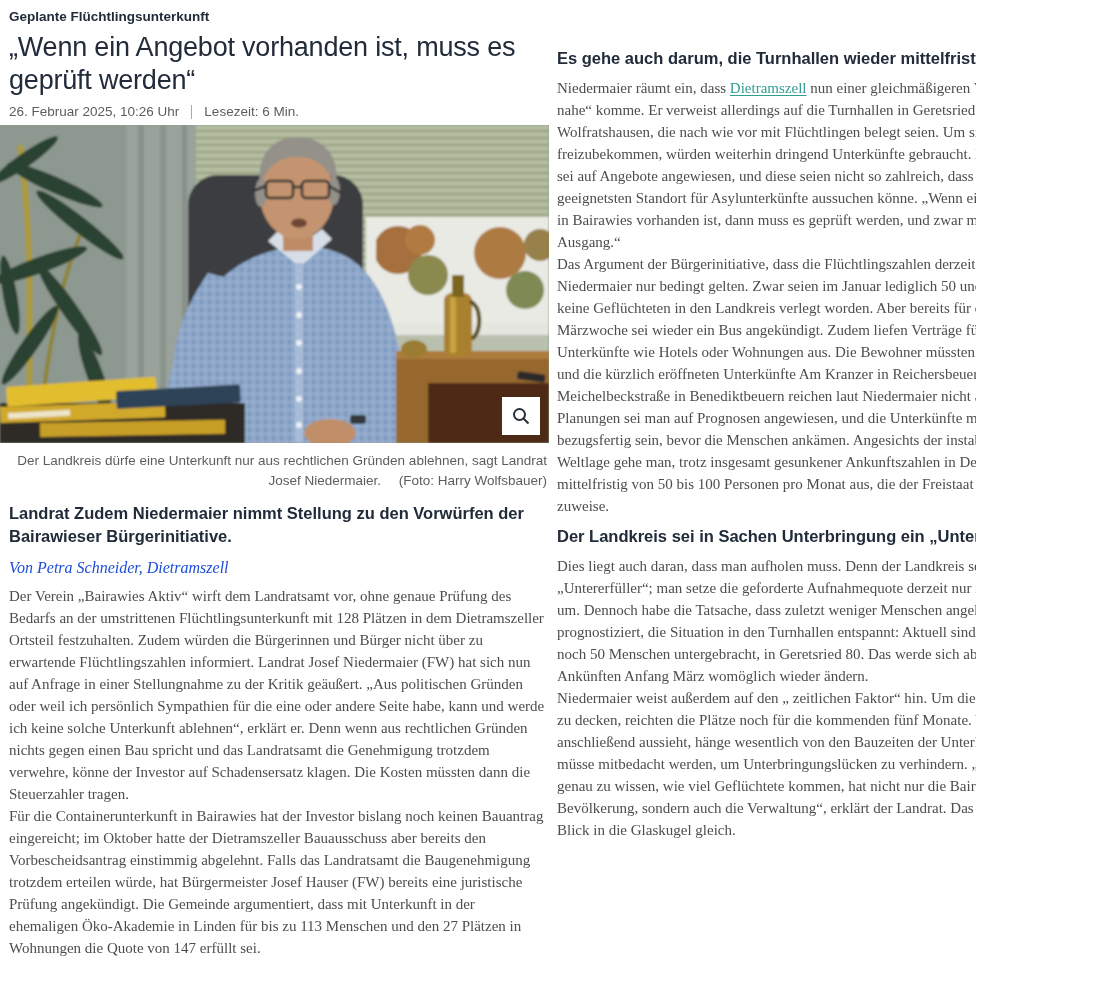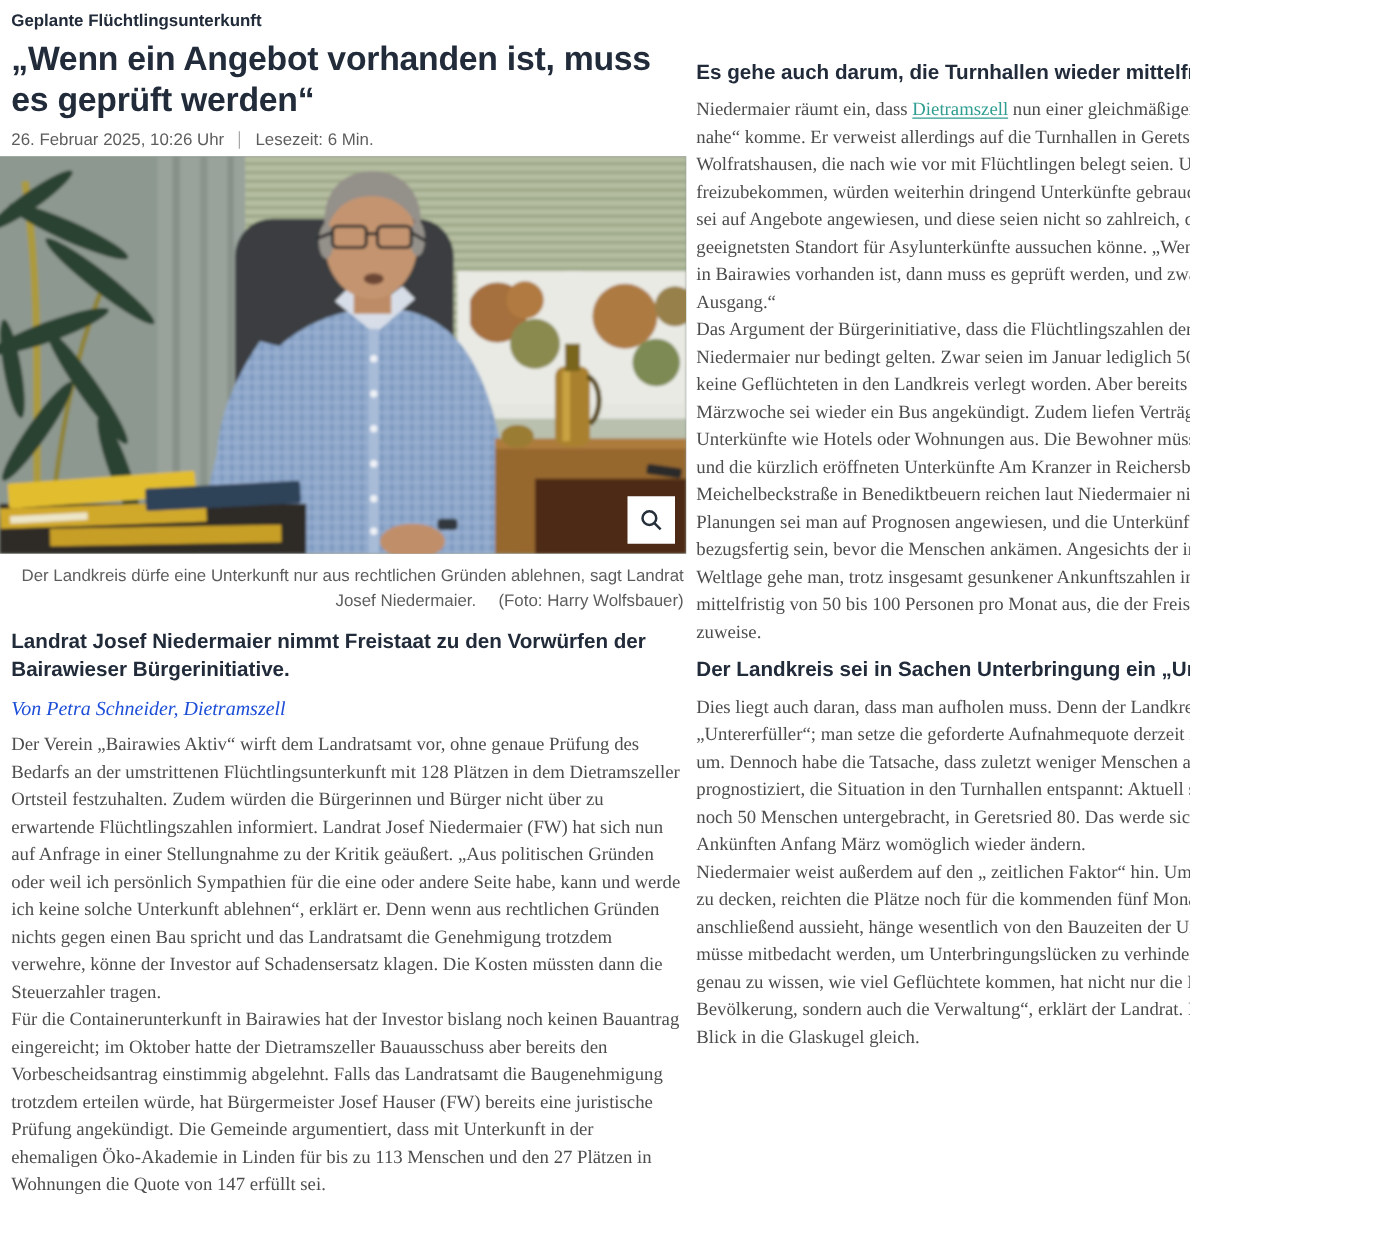--- a/index.html
+++ b/index.html
@@ -1,23 +1,23 @@
 <!DOCTYPE html>
 <html lang="de"><head>
 <meta charset="utf-8">
 <style>
   html,body{margin:0;padding:0;background:#ffffff;}
   .page{position:relative;width:952px;height:1000px;background:#ffffff;overflow:hidden;
-        font-family:"Liberation Sans",sans-serif;color:#212b3a;}
+        font-family:"Liberation Sans",sans-serif;color:#212b3a;padding-left:24px;}
   .col-left{position:absolute;left:0;top:0;width:549px;}
   .col-right{position:absolute;left:557px;top:0;width:535px;}
   .pad{padding-left:9px;padding-right:2px;}
 
   .kicker{margin:9px 0 0;font-size:13.5px;font-weight:bold;color:#212b3a;}
-  h1.headline{margin:7px 0 0;font-size:27px;line-height:33px;font-weight:bold;
+  h1.headline{margin:7px 0 0;font-size:27px;line-height:33px;font-weight:normal;
               color:#212b3a;letter-spacing:-0.2px;}
   .meta{margin:7px 0 0;font-size:13.5px;color:#5d5d5d;display:flex;align-items:center;}
   .meta .sep{display:inline-block;width:1px;height:14px;background:#a8a8a8;margin:0 12px;}
 
   .figure{position:relative;margin-top:6px;width:549px;height:318px;overflow:hidden;background:#8d9890;}
   .figure svg{display:block;}
   .zoom-btn{position:absolute;right:9px;bottom:8px;width:38px;height:38px;background:#ffffff;
             border:none;display:flex;align-items:center;justify-content:center;cursor:pointer;padding:0;}
 
   .caption{margin:8px 0 0;font-size:13.5px;line-height:20px;color:#5d5d5d;text-align:right;}
@@ -168,21 +168,21 @@
           <line x1="12.7" y1="12.7" x2="17.5" y2="17.5" stroke="#26303a" stroke-width="2"></line>
         </svg>
       </button>
     </div>
 
     <div class="pad">
       <p class="caption">
         <span>Der Landkreis dürfe eine Unterkunft nur aus rechtlichen Gründen ablehnen, sagt Landrat Josef Niedermaier.</span>
         <span class="credit">(Foto: Harry Wolfsbauer)</span>
       </p>
-      <p class="standfirst">Landrat Josef Niedermaier nimmt Freistaat zu den Vorwürfen der Bairawieser Bürgerinitiative.</p>
+      <p class="standfirst">Landrat Zudem Niedermaier nimmt Stellung zu den Vorwürfen der Bairawieser Bürgerinitiative.</p>
       <p class="byline">Von Petra Schneider, Dietramszell</p>
       <div class="body">
         <p>Der Verein „Bairawies Aktiv“ wirft dem Landratsamt vor, ohne genaue Prüfung des Bedarfs an der umstrittenen Flüchtlingsunterkunft mit 128 Plätzen in dem Dietramszeller Ortsteil festzuhalten. Zudem würden die Bürgerinnen und Bürger nicht über zu erwartende Flüchtlingszahlen informiert. Landrat Josef Niedermaier (FW) hat sich nun auf Anfrage in einer Stellungnahme zu der Kritik geäußert. „Aus politischen Gründen oder weil ich persönlich Sympathien für die eine oder andere Seite habe, kann und werde ich keine solche Unterkunft ablehnen“, erklärt er. Denn wenn aus rechtlichen Gründen nichts gegen einen Bau spricht und das Landratsamt die Genehmigung trotzdem verwehre, könne der Investor auf Schadensersatz klagen. Die Kosten müssten dann die Steuerzahler tragen.</p>
         <p>Für die Containerunterkunft in Bairawies hat der Investor bislang noch keinen Bauantrag eingereicht; im Oktober hatte der Dietramszeller Bauausschuss aber bereits den Vorbescheidsantrag einstimmig abgelehnt. Falls das Landratsamt die Baugenehmigung trotzdem erteilen würde, hat Bürgermeister Josef Hauser (FW) bereits eine juristische Prüfung angekündigt. Die Gemeinde argumentiert, dass mit Unterkunft in der ehemaligen Öko-Akademie in Linden für bis zu 113 Menschen und den 27 Plätzen in Wohnungen die Quote von 147 erfüllt sei.</p>
       </div>
     </div>
   </div>
 
   <div class="col-right">
     <h3 class="subhead first">Es gehe auch darum, die Turnhallen wieder mittelfristig</h3>

